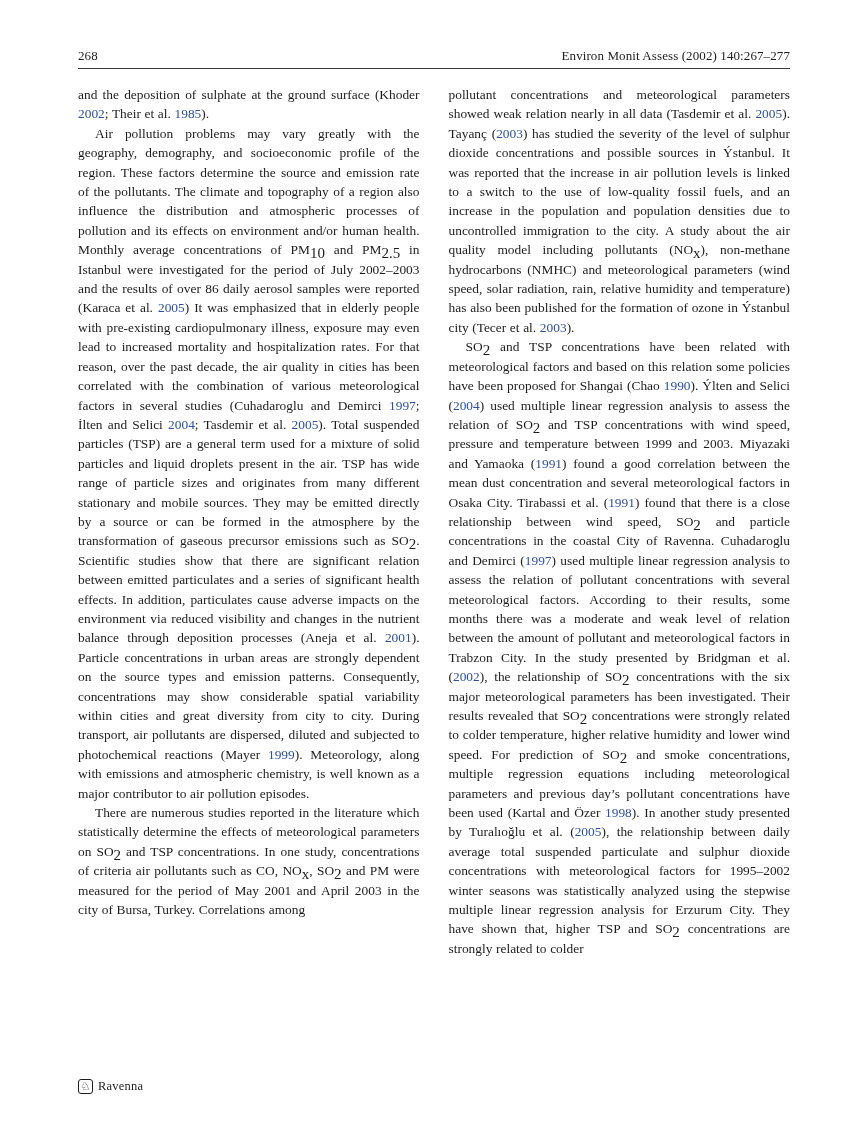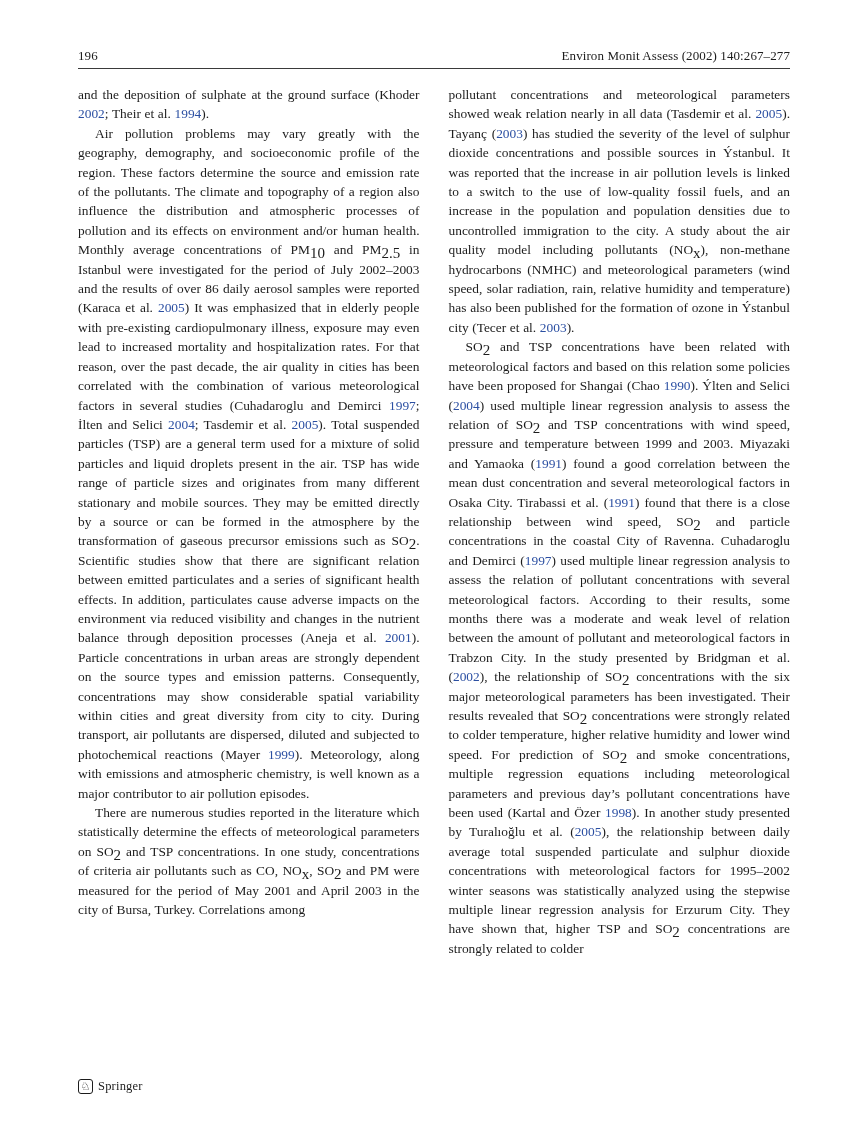--- a/index.html
+++ b/index.html
@@ -77,38 +77,38 @@
     line-height: 1;
   }
   .logo-text { letter-spacing: 0.2px; }
 </style>
 </head>
 <body>
 
 <div class="page">
 
   <header class="page-header">
-    <span class="page-number">196</span>
+    <span class="page-number">268</span>
     <span class="journal-ref">Environ Monit Assess (2002) 140:267–277</span>
   </header>
 
   <div class="header-rule"></div>
 
   <main class="columns">
     <section class="column" id="col-left">
-        <p class="para"><span>and the deposition of sulphate at the ground surface (Khoder </span><a class="cite">2002</a><span>; Their et al. </span><a class="cite">1994</a><span>).</span></p>
+        <p class="para"><span>and the deposition of sulphate at the ground surface (Khoder </span><a class="cite">2002</a><span>; Their et al. </span><a class="cite">1985</a><span>).</span></p>
         <p class="para indent"><span>Air pollution problems may vary greatly with the geography, demography, and socioeconomic profile of the region. These factors determine the source and emission rate of the pollutants. The climate and topography of a region also influence the distribution and atmospheric processes of pollution and its effects on environment and/or human health. Monthly average concentrations of PM</span><sub class="chem">10</sub><span> and PM</span><sub class="chem">2.5</sub><span> in Istanbul were investigated for the period of July 2002–2003 and the results of over 86 daily aerosol samples were reported (Karaca et al. </span><a class="cite">2005</a><span>) It was emphasized that in elderly people with pre-existing cardiopulmonary illness, exposure may even lead to increased mortality and hospitalization rates. For that reason, over the past decade, the air quality in cities has been correlated with the combination of various meteorological factors in several studies (Cuhadaroglu and Demirci </span><a class="cite">1997</a><span>; İlten and Selici </span><a class="cite">2004</a><span>; Tasdemir et al. </span><a class="cite">2005</a><span>). Total suspended particles (TSP) are a general term used for a mixture of solid particles and liquid droplets present in the air. TSP has wide range of particle sizes and originates from many different stationary and mobile sources. They may be emitted directly by a source or can be formed in the atmosphere by the transformation of gaseous precursor emissions such as SO</span><sub class="chem">2</sub><span>. Scientific studies show that there are significant relation between emitted particulates and a series of significant health effects. In addition, particulates cause adverse impacts on the environment via reduced visibility and changes in the nutrient balance through deposition processes (Aneja et al. </span><a class="cite">2001</a><span>). Particle concentrations in urban areas are strongly dependent on the source types and emission patterns. Consequently, concentrations may show considerable spatial variability within cities and great diversity from city to city. During transport, air pollutants are dispersed, diluted and subjected to photochemical reactions (Mayer </span><a class="cite">1999</a><span>). Meteorology, along with emissions and atmospheric chemistry, is well known as a major contributor to air pollution episodes.</span></p>
         <p class="para indent"><span>There are numerous studies reported in the literature which statistically determine the effects of meteorological parameters on SO</span><sub class="chem">2</sub><span> and TSP concentrations. In one study, concentrations of criteria air pollutants such as CO, NO</span><sub class="chem">x</sub><span>, SO</span><sub class="chem">2</sub><span> and PM were measured for the period of May 2001 and April 2003 in the city of Bursa, Turkey. Correlations among</span></p>
       </section>
     <section class="column" id="col-right">
         <p class="para"><span>pollutant concentrations and meteorological parameters showed weak relation nearly in all data (Tasdemir et al. </span><a class="cite">2005</a><span>). Tayanç (</span><a class="cite">2003</a><span>) has studied the severity of the level of sulphur dioxide concentrations and possible sources in Ýstanbul. It was reported that the increase in air pollution levels is linked to a switch to the use of low-quality fossil fuels, and an increase in the population and population densities due to uncontrolled immigration to the city. A study about the air quality model including pollutants (NO</span><sub class="chem">x</sub><span>), non-methane hydrocarbons (NMHC) and meteorological parameters (wind speed, solar radiation, rain, relative humidity and temperature) has also been published for the formation of ozone in Ýstanbul city (Tecer et al. </span><a class="cite">2003</a><span>).</span></p>
         <p class="para indent"><span>SO</span><sub class="chem">2</sub><span> and TSP concentrations have been related with meteorological factors and based on this relation some policies have been proposed for Shangai (Chao </span><a class="cite">1990</a><span>). Ýlten and Selici (</span><a class="cite">2004</a><span>) used multiple linear regression analysis to assess the relation of SO</span><sub class="chem">2</sub><span> and TSP concentrations with wind speed, pressure and temperature between 1999 and 2003. Miyazaki and Yamaoka (</span><a class="cite">1991</a><span>) found a good correlation between the mean dust concentration and several meteorological factors in Osaka City. Tirabassi et al. (</span><a class="cite">1991</a><span>) found that there is a close relationship between wind speed, SO</span><sub class="chem">2</sub><span> and particle concentrations in the coastal City of Ravenna. Cuhadaroglu and Demirci (</span><a class="cite">1997</a><span>) used multiple linear regression analysis to assess the relation of pollutant concentrations with several meteorological factors. According to their results, some months there was a moderate and weak level of relation between the amount of pollutant and meteorological factors in Trabzon City. In the study presented by Bridgman et al. (</span><a class="cite">2002</a><span>), the relationship of SO</span><sub class="chem">2</sub><span> concentrations with the six major meteorological parameters has been investigated. Their results revealed that SO</span><sub class="chem">2</sub><span> concentrations were strongly related to colder temperature, higher relative humidity and lower wind speed. For prediction of SO</span><sub class="chem">2</sub><span> and smoke concentrations, multiple regression equations including meteorological parameters and previous day’s pollutant concentrations have been used (Kartal and Özer </span><a class="cite">1998</a><span>). In another study presented by Turalıoğlu et al. (</span><a class="cite">2005</a><span>), the relationship between daily average total suspended particulate and sulphur dioxide concentrations with meteorological factors for 1995–2002 winter seasons was statistically analyzed using the stepwise multiple linear regression analysis for Erzurum City. They have shown that, higher TSP and SO</span><sub class="chem">2</sub><span> concentrations are strongly related to colder</span></p>
       </section>
   </main>
 
   <footer class="page-footer">
     <span class="springer-logo">
       <span class="logo-mark">♘</span>
-      <span class="logo-text">Springer</span>
+      <span class="logo-text">Ravenna</span>
     </span>
   </footer>
 
 </div>
 
 </body></html>

